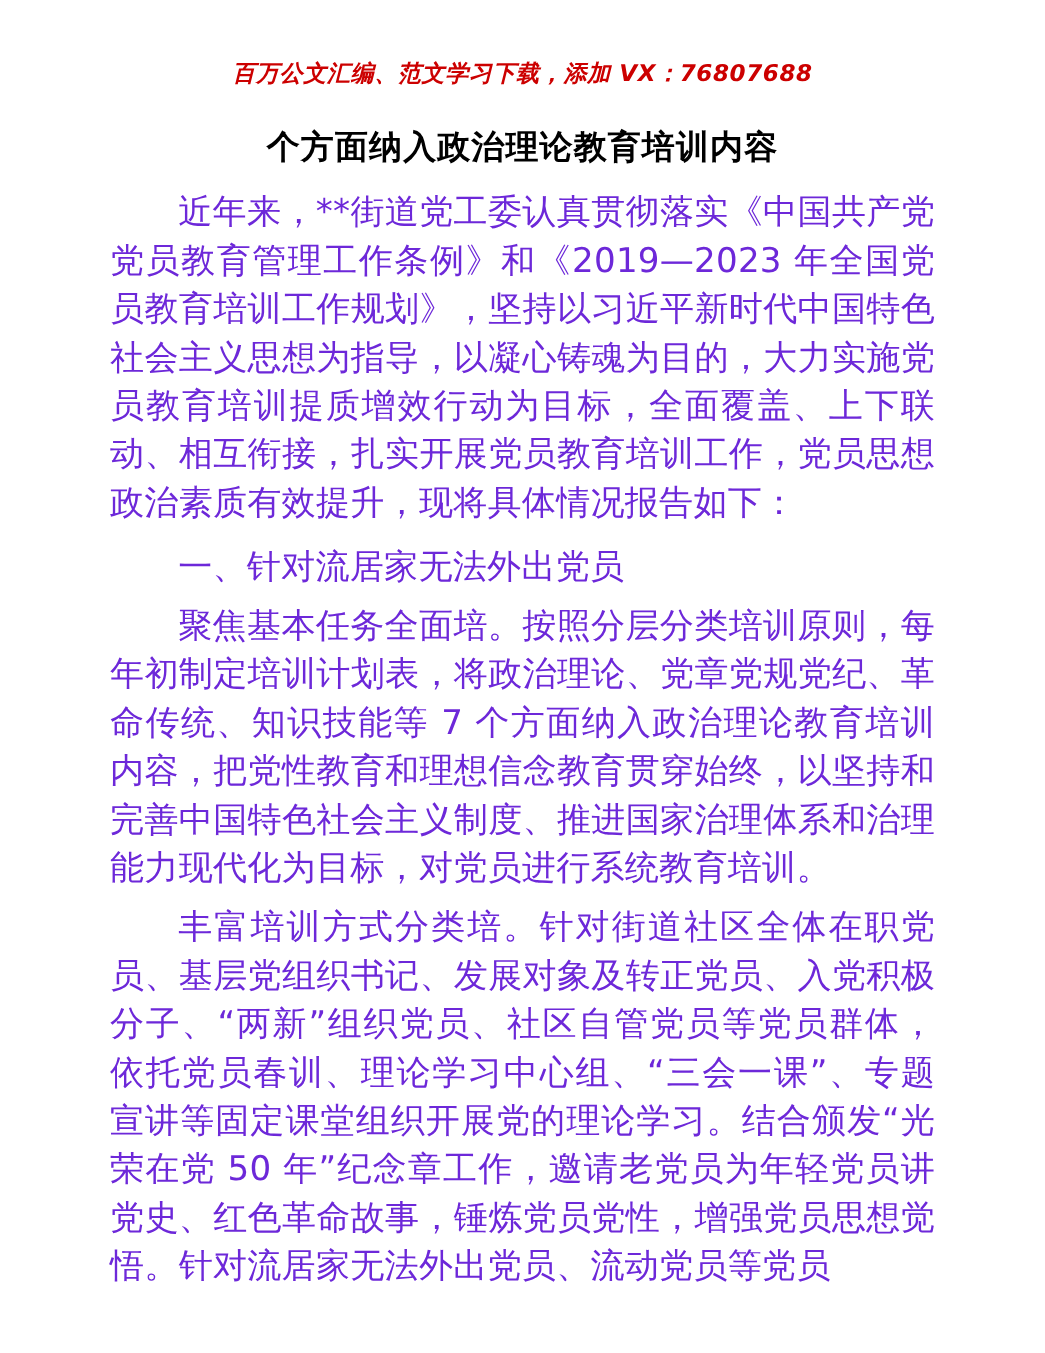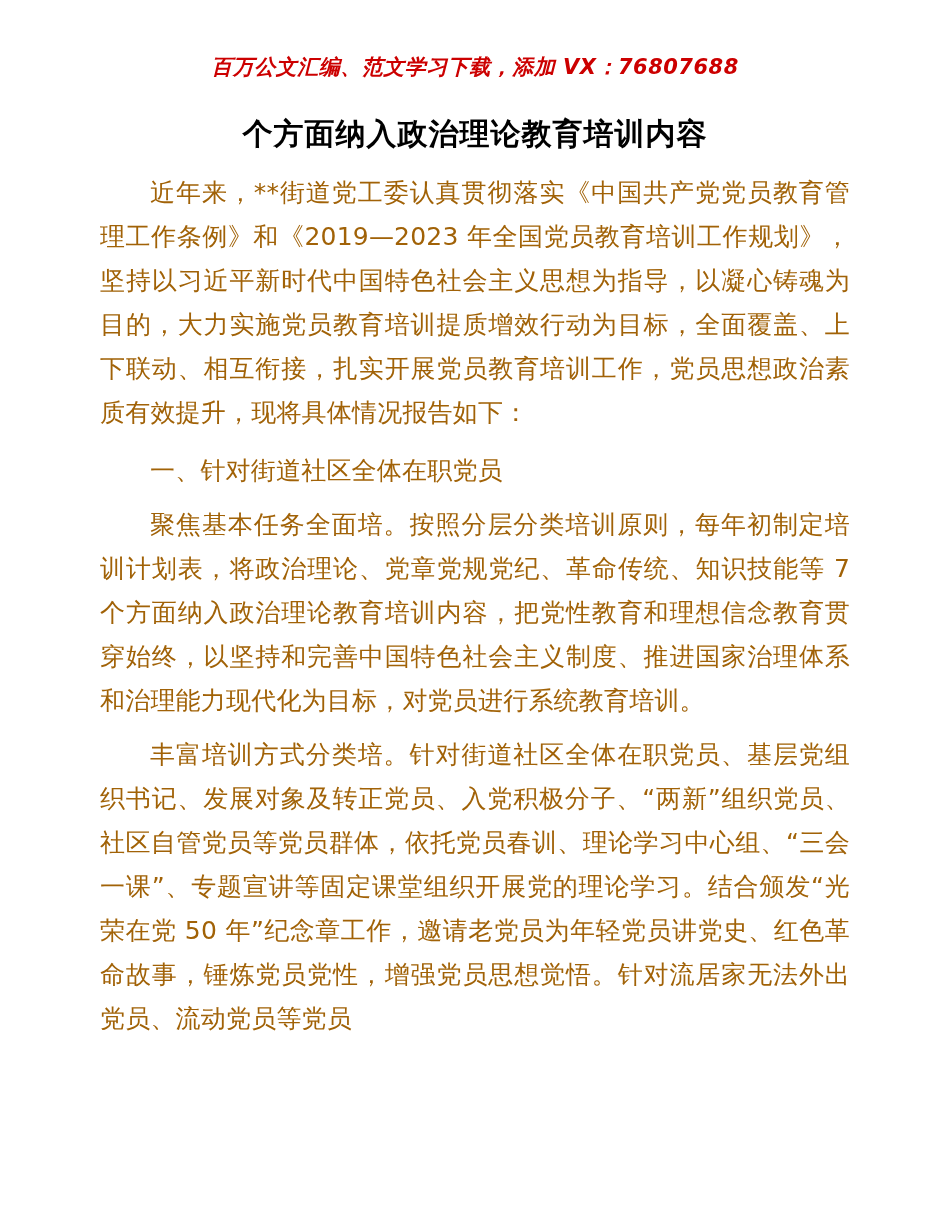--- a/index.html
+++ b/index.html
@@ -37,47 +37,47 @@
     text-align: center;
     font-size: 30px;
     font-weight: bold;
     letter-spacing: 1px;
     margin-top: 34px;
     margin-bottom: 4px;
     font-family: "DejaVu Sans", "Liberation Sans", sans-serif;
     color: #000;
   }
   .para {
-    font-size: 25px;
+    font-size: 31px;
     line-height: 44px;
     text-align: justify;
     text-justify: inter-ideograph;
     text-indent: 2em;
     margin: 10px 0 0 0;
     font-family: "DejaVu Sans", "Liberation Sans", sans-serif;
-    color: #a16207;
+    color: #6d28d9;
     letter-spacing: 0.2px;
   }
   .para.first {
     margin-top: 16px;
   }
   .para.heading {
     margin-top: 14px;
   }
 </style>
 </head>
 <body>
 
 <div class="page">
 
   <div class="watermark">百万公文汇编、范文学习下载，添加 VX：76807688</div>
 
   <h1 class="doc-title">个方面纳入政治理论教育培训内容</h1>
 
   <p class="para first">近年来，**街道党工委认真贯彻落实《中国共产党党员教育管理工作条例》和《2019—2023 年全国党员教育培训工作规划》，坚持以习近平新时代中国特色社会主义思想为指导，以凝心铸魂为目的，大力实施党员教育培训提质增效行动为目标，全面覆盖、上下联动、相互衔接，扎实开展党员教育培训工作，党员思想政治素质有效提升，现将具体情况报告如下：</p>
 
-  <p class="para heading">一、针对街道社区全体在职党员</p>
+  <p class="para heading">一、针对流居家无法外出党员</p>
 
   <p class="para">聚焦基本任务全面培。按照分层分类培训原则，每年初制定培训计划表，将政治理论、党章党规党纪、革命传统、知识技能等 7 个方面纳入政治理论教育培训内容，把党性教育和理想信念教育贯穿始终，以坚持和完善中国特色社会主义制度、推进国家治理体系和治理能力现代化为目标，对党员进行系统教育培训。</p>
 
   <p class="para">丰富培训方式分类培。针对街道社区全体在职党员、基层党组织书记、发展对象及转正党员、入党积极分子、“两新”组织党员、社区自管党员等党员群体，依托党员春训、理论学习中心组、“三会一课”、专题宣讲等固定课堂组织开展党的理论学习。结合颁发“光荣在党 50 年”纪念章工作，邀请老党员为年轻党员讲党史、红色革命故事，锤炼党员党性，增强党员思想觉悟。针对流居家无法外出党员、流动党员等党员</p>
 
 </div>
 
 </body></html>

